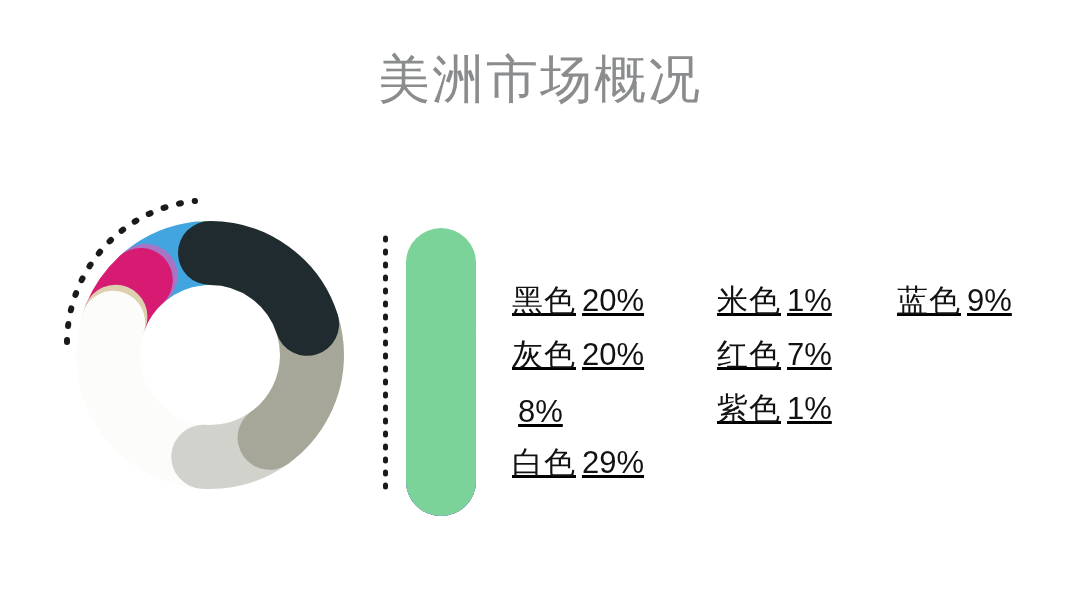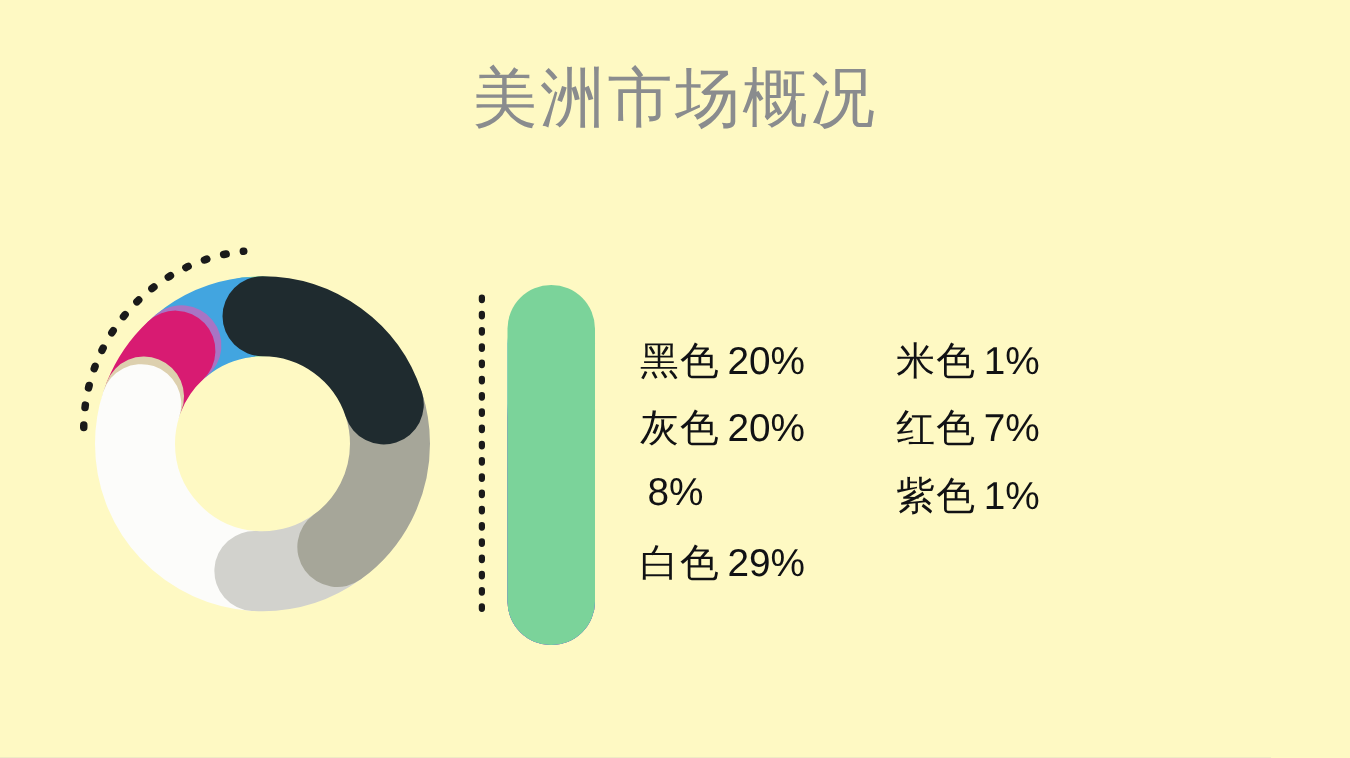--- a/index.html
+++ b/index.html
@@ -10,21 +10,21 @@
     width: 1080px;
     height: 606px;
     background: #bec0c2;
     font-family: "Liberation Sans", "DejaVu Sans", sans-serif;
     overflow: hidden;
     position: relative;
   }
   #slide {
     position: absolute;
     inset: 0;
-    background: #fef9c3;
+    background: #ffffff;
   }
   #page-title {
     position: absolute;
     top: 48px;
     left: 0;
     width: 1080px;
     text-align: center;
     font-size: 52px;
     line-height: 62px;
     letter-spacing: 2px;
@@ -47,22 +47,23 @@
     height: 300px;
   }
   #legend {
     position: absolute;
     left: 512px;
     top: 268px;
     width: 545px;
   }
   .legend-row {
     display: flex;
-    align-items: flex-start;
+    align-items: flex-end;
     height: 54px;
+    text-decoration: underline;
   }
   .legend-cell {
     display: flex;
     align-items: baseline;
     flex: 0 0 auto;
   }
   .legend-cell.col0 { width: 205px; }
   .legend-cell.col1 { width: 180px; }
   .legend-cell.col2 { width: 160px; }
   .legend-cell.empty { visibility: hidden; }
@@ -122,20 +123,24 @@
   <div id="legend">
       <div class="legend-row">
         <div class="legend-cell col0">
           <span class="legend-name">黑色</span>
           <span class="legend-value">20%</span>
         </div>
         <div class="legend-cell col1">
           <span class="legend-name">米色</span>
           <span class="legend-value">1%</span>
         </div>
+        <div class="legend-cell col2">
+          <span class="legend-name">蓝色</span>
+          <span class="legend-value">9%</span>
+        </div>
       </div>
       <div class="legend-row">
         <div class="legend-cell col0">
           <span class="legend-name">灰色</span>
           <span class="legend-value">20%</span>
         </div>
         <div class="legend-cell col1">
           <span class="legend-name">红色</span>
           <span class="legend-value">7%</span>
         </div>

